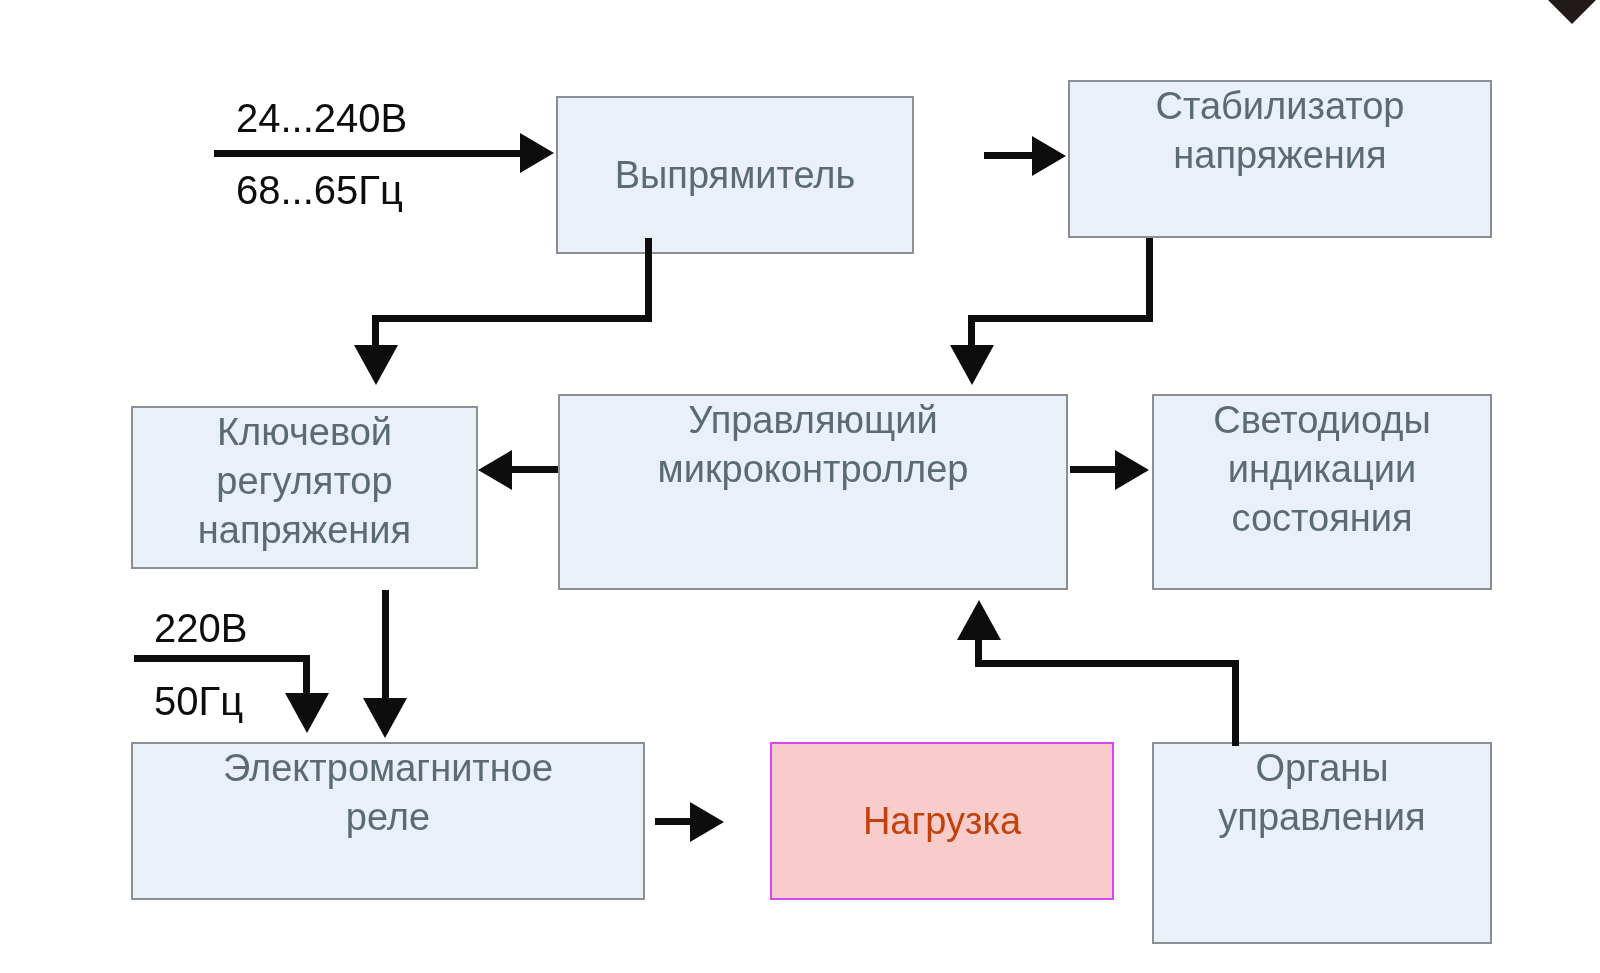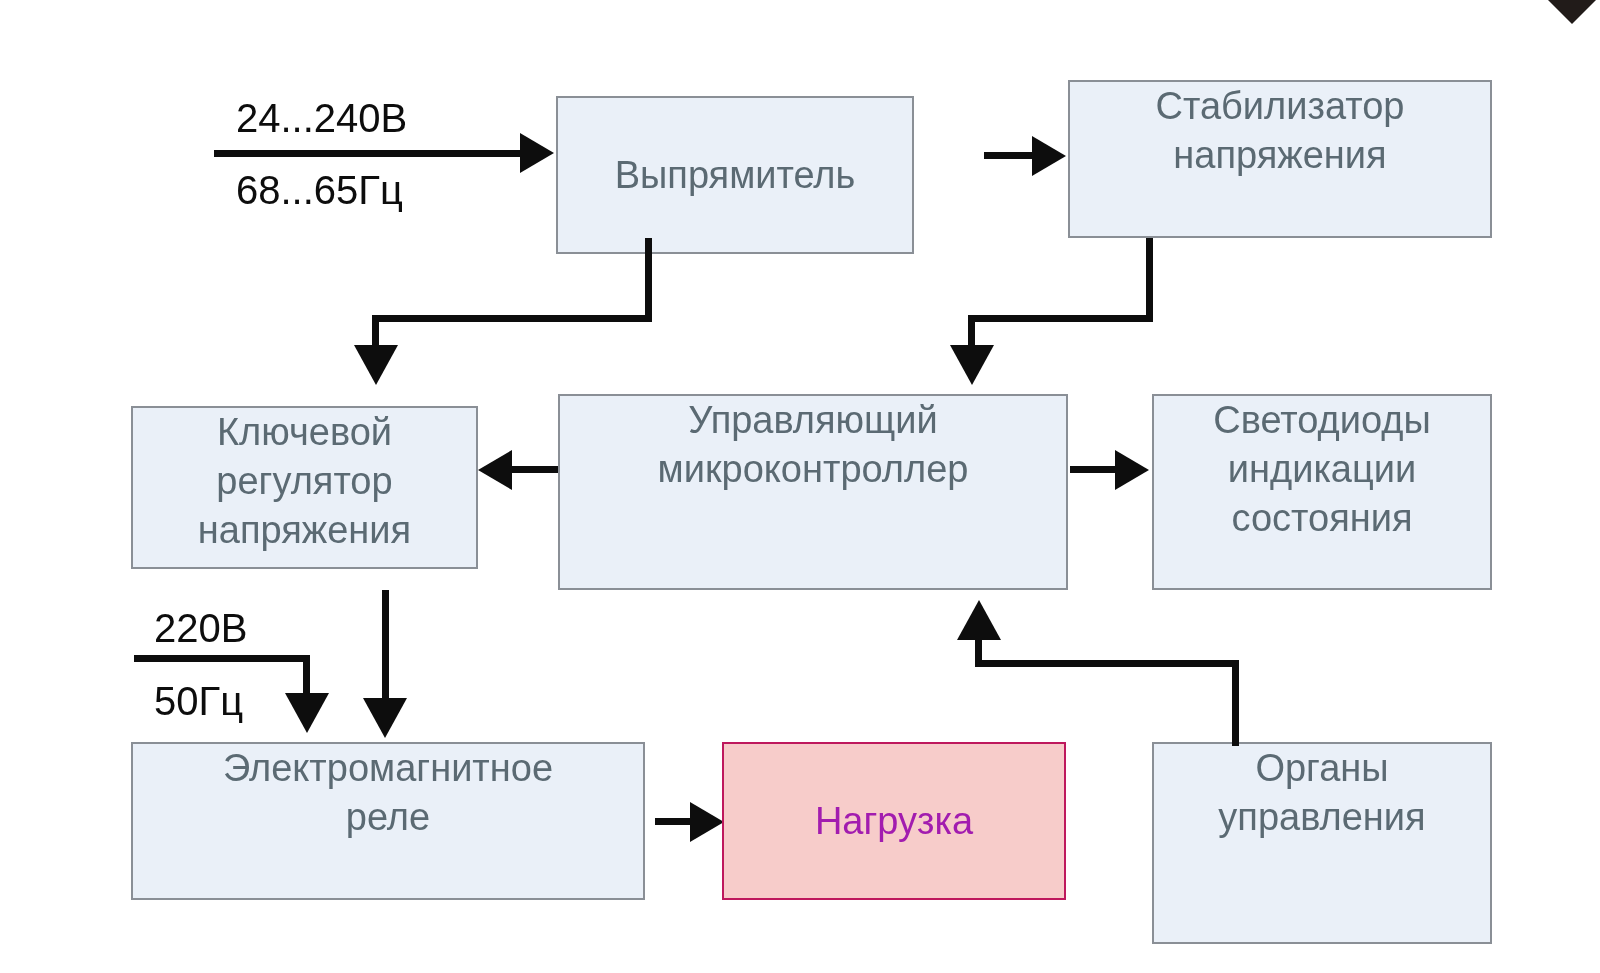--- a/index.html
+++ b/index.html
@@ -41,22 +41,23 @@
     color:#5b6a73;
     font-size:38px;
     line-height:49px;
     padding-top:0;
     overflow:hidden;
   }
   .block .lbl{ display:block; width:100%; white-space:pre-line; }
   .block.center-v{ align-items:center; padding-top:0; }
   .block.load{
     background:#f7ccca;
-    border:2px solid #be185d;
-    color:#a21caf;
+    border:2px solid #d946ef;
+    color:#c2410c;
+    margin-left:48px;
   }
   
   .hline, .vline{
     position:absolute;
     background:#0d0d0d;
   }
   .hline{ height:7px; }
   .vline{ width:7px; }
   .arrow-r, .arrow-l, .arrow-d, .arrow-u{
     position:absolute;

